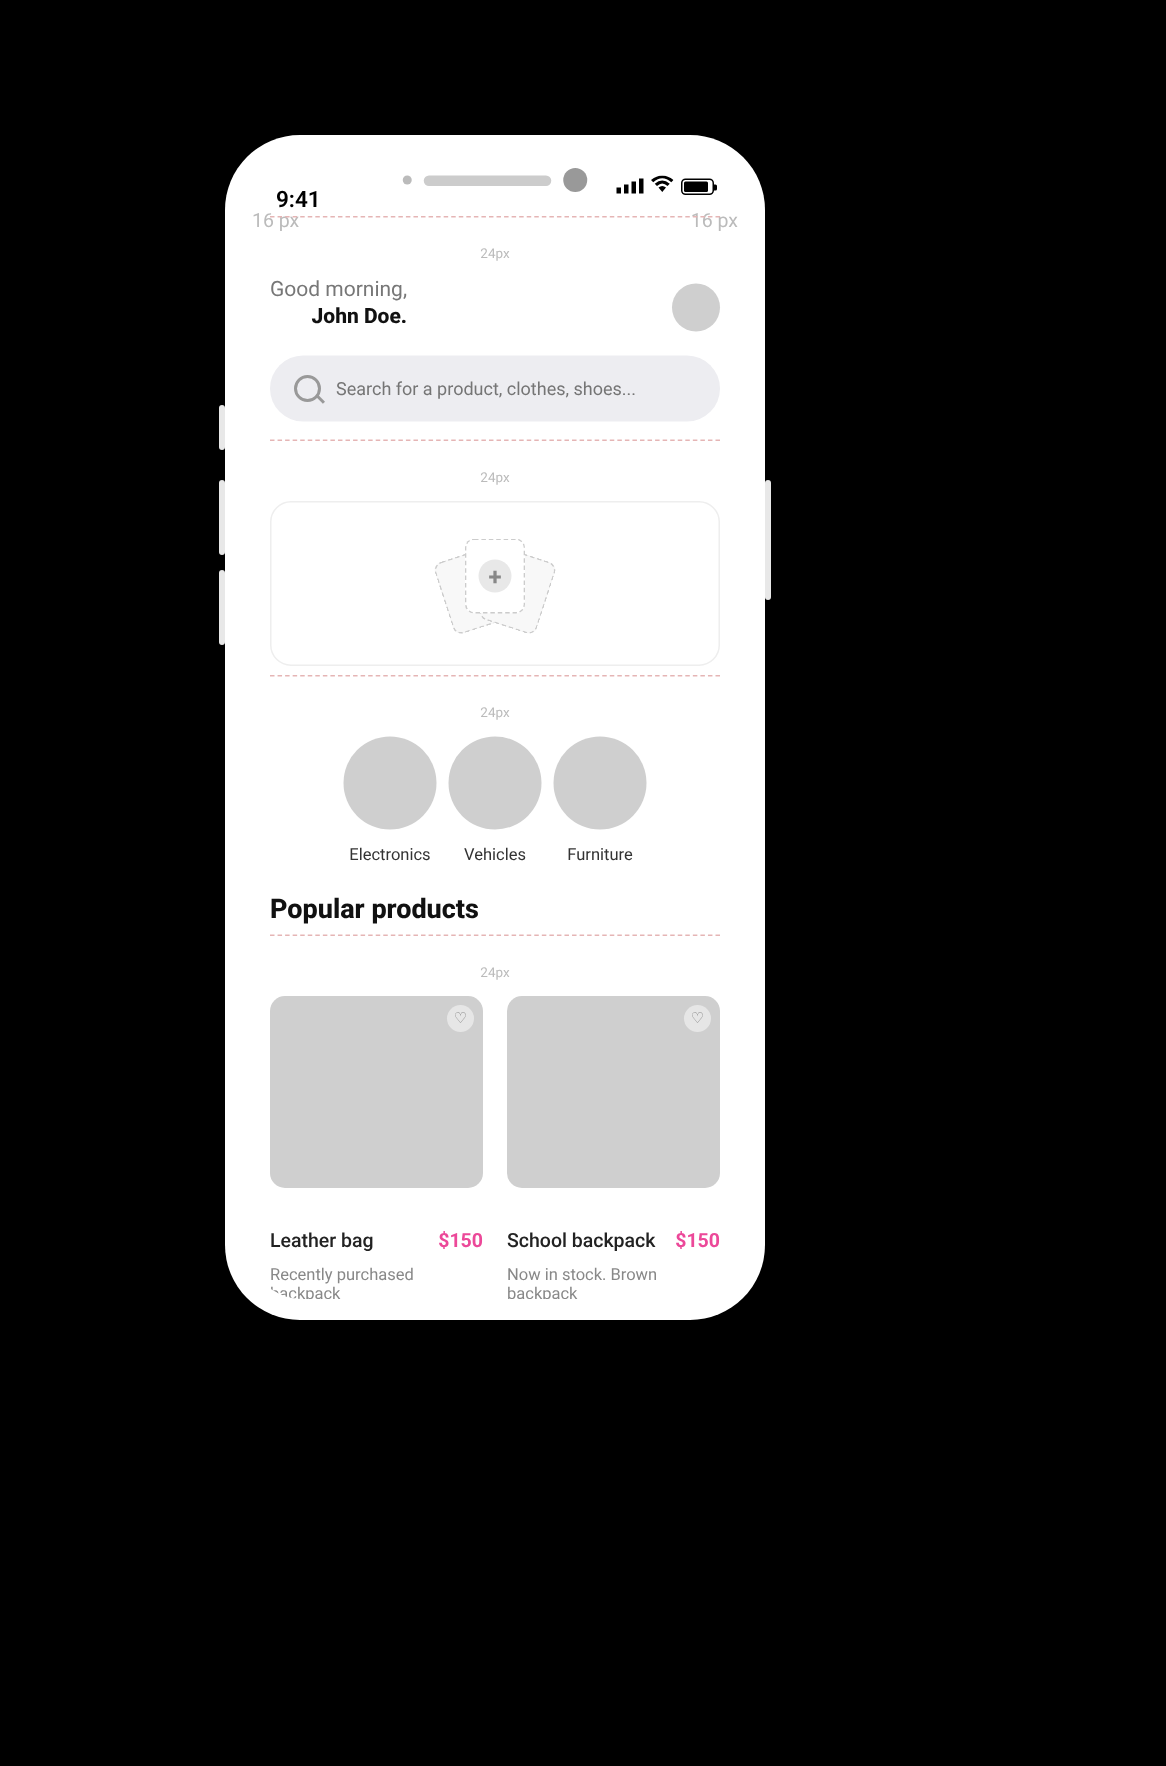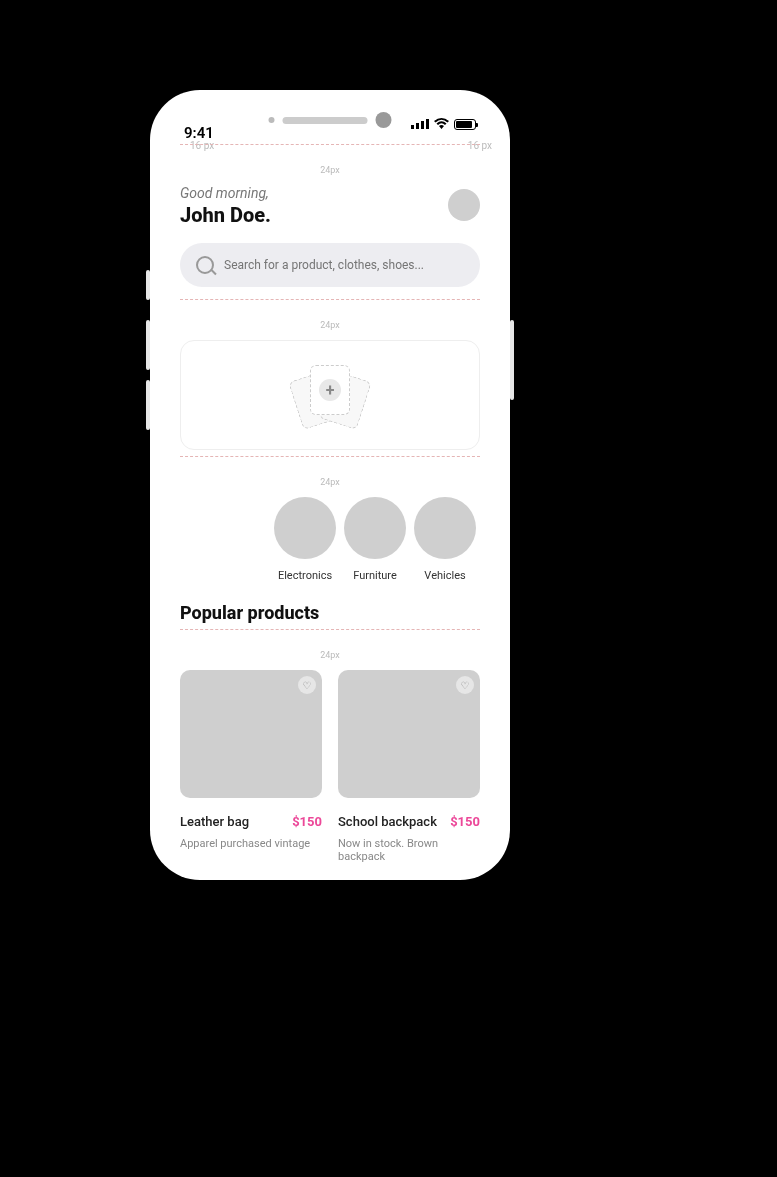--- a/index.html
+++ b/index.html
@@ -124,23 +124,22 @@
       position:absolute;
       left:1px;
       top:1px;
       bottom:1px;
       width:80%;
       background:#000;
       border-radius:1px;
     }
     .guide-px {
       position: absolute;
-      font-size: 10px;
+      font-size: 13px;
       color: #bbb;
-      margin-left: 22px;
     }
     .guide-px.left { left: 4px; top: 36px; }
     .guide-px.right { right: 4px; top: 36px; }
     .content {
       padding: 0 16px;
       position: relative;
     }
     .ruler-label {
       text-align: center;
       font-size: 9px;
@@ -155,26 +154,26 @@
     }
     .header-row {
       display: flex;
       justify-content: space-between;
       align-items: flex-start;
     }
     .greeting {
       font-size: 14px;
       color: #777;
       margin-bottom: 2px;
-      font-style: italic;
     }
     .username {
-      font-size: 20px;
+      font-size: 14px;
       font-weight: 800;
       color: #111;
+      text-align: right;
     }
     .avatar {
       width: 32px;
       height: 32px;
       border-radius: 50%;
       background: #cfcfcf;
       margin-top: 4px;
     }
     .search-box {
       margin-top: 16px;
@@ -260,21 +259,21 @@
       font-size: 18px;
       font-weight: 800;
       color: #111;
     }
     .see-all {
       font-size: 12px;
       color: #888;
     }
     .cat-row {
       display: flex;
-      justify-content: flex-end;
+      justify-content: center;
       margin-top: 6px;
     }
     .cat-item {
       display: flex;
       flex-direction: column;
       align-items: center;
       gap: 10px;
       width: 70px;
     }
     .cat-circle {
@@ -312,21 +311,21 @@
       background: #e6e6e6;
       display: flex;
       align-items: center;
       justify-content: center;
       font-size: 10px;
       color: #888;
     }
     .prod-info {
       display: flex;
       justify-content: space-between;
-      margin-top: 16px;
+      margin-top: 28px;
       font-size: 13px;
     }
     .prod-name { font-weight: 500; color: #222; }
     .prod-price { font-weight: 700; color: #ec4899; }
     .prod-desc {
       margin-top: 8px;
       font-size: 11px;
       color: #888;
     }
     .side-btn {
@@ -412,45 +411,45 @@
       <div class="ruler" style="margin-top:6px;"></div>
       <div class="ruler-label">24px</div>
 
       <div class="cat-row">
         <div class="cat-item">
           <div class="cat-circle"></div>
           <div class="cat-label">Electronics</div>
         </div>
         <div class="cat-item">
           <div class="cat-circle"></div>
-          <div class="cat-label">Furniture</div>
+          <div class="cat-label">Vehicles</div>
         </div>
         <div class="cat-item">
           <div class="cat-circle"></div>
-          <div class="cat-label">Vehicles</div>
+          <div class="cat-label">Furniture</div>
         </div>
       </div>
 
       <div class="section-head">
         <div class="section-title">Popular products</div>
       </div>
 
       <div class="ruler" style="margin-top:6px;"></div>
       <div class="ruler-label">24px</div>
 
       <div class="prod-row">
         <div class="prod-card">
           <div class="prod-img">
             <div class="heart">♡</div>
           </div>
           <div class="prod-info">
             <span class="prod-name">Leather bag</span>
             <span class="prod-price">$150</span>
           </div>
-          <div class="prod-desc">Apparel purchased vintage</div>
+          <div class="prod-desc">Recently purchased backpack</div>
         </div>
         <div class="prod-card">
           <div class="prod-img">
             <div class="heart">♡</div>
           </div>
           <div class="prod-info">
             <span class="prod-name">School backpack</span>
             <span class="prod-price">$150</span>
           </div>
           <div class="prod-desc">Now in stock. Brown backpack</div>

